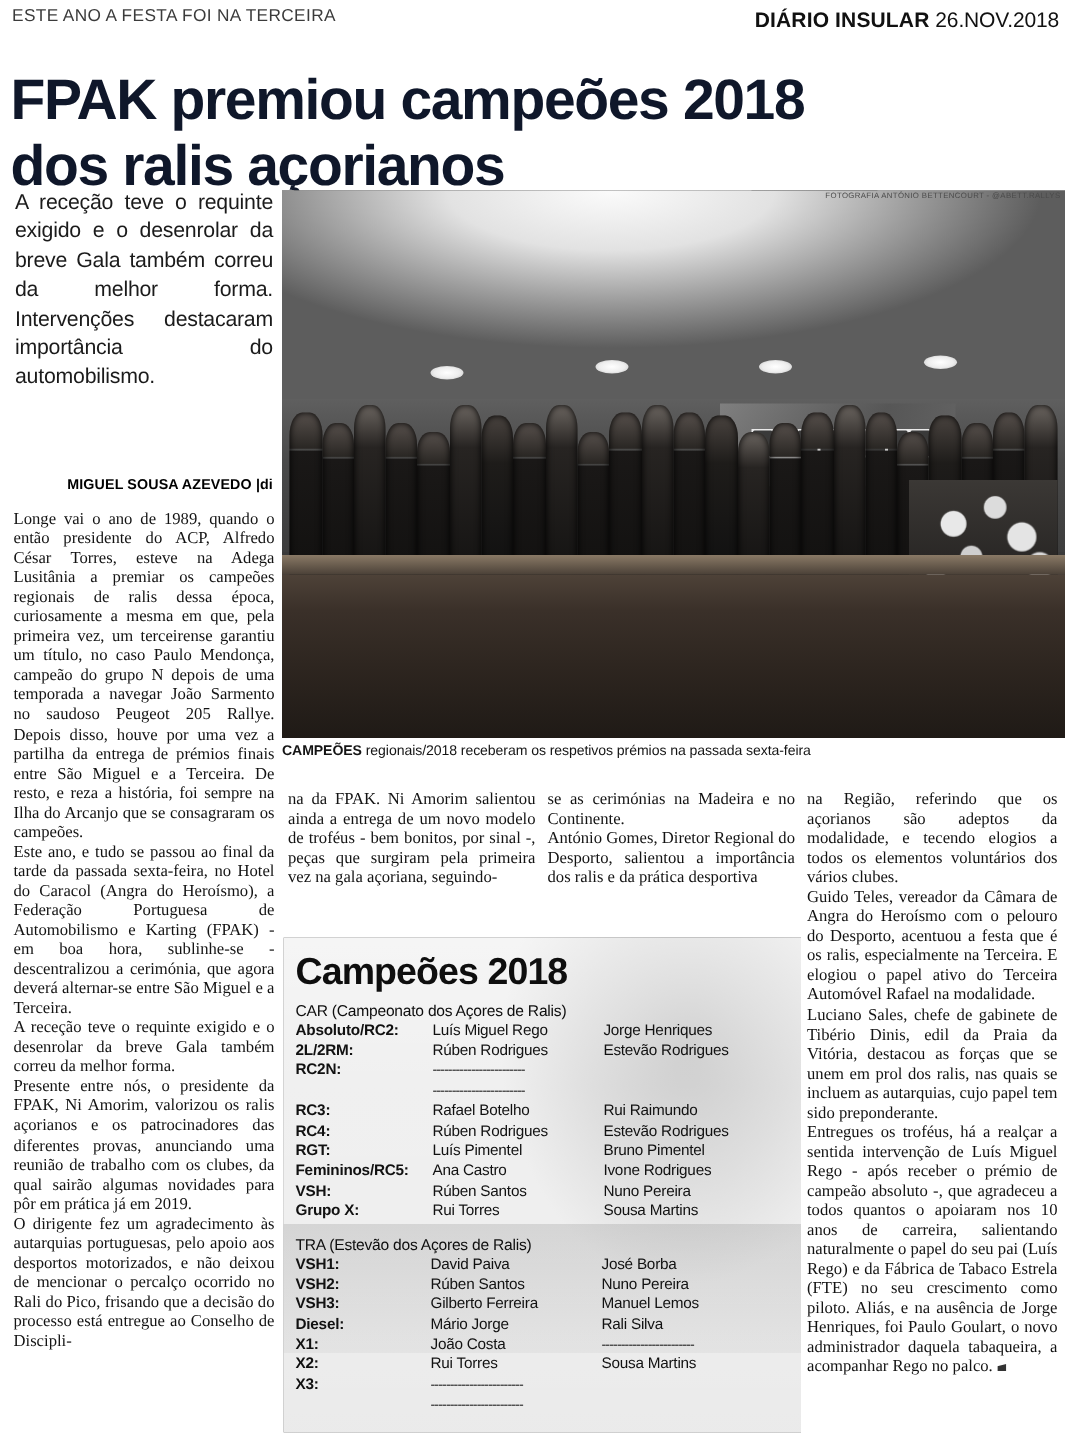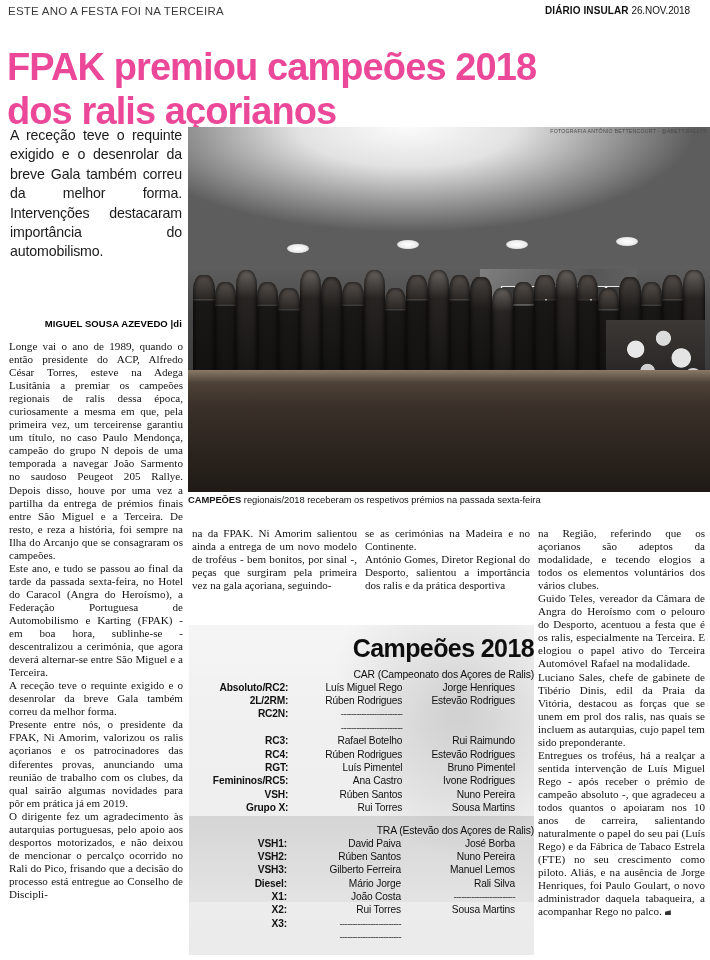--- a/index.html
+++ b/index.html
@@ -13,38 +13,38 @@
   #page {
     position: relative;
     width: 710px; height: 960px;
     background: #fff;
     padding: 0;
   }
 
   
   .masthead {
     position: absolute;
-    top: 4px; left: 8px; right: 20px;
+    top: 4px; left: 8px; right: 4px;
     height: 18px;
   }
   .kicker {
     position: absolute;
     left: 0; top: 1px;
     font-family: "Liberation Sans", sans-serif;
     font-size: 11.5px;
     font-weight: 400;
     letter-spacing: 0.25px;
     color: #3b3b3b;
     text-transform: uppercase;
   }
   .masthead-right {
     position: absolute;
     right: 0; top: 1px;
     font-family: "Liberation Sans", sans-serif;
-    font-size: 10px;
+    font-size: 14px;
     color: #111;
     white-space: nowrap;
   }
   .masthead-right .paper {
     font-weight: bold;
     letter-spacing: 0.1px;
   }
   .masthead-right .date {
     font-weight: 400;
     letter-spacing: -0.1px;
@@ -53,21 +53,21 @@
   
   .headline {
     position: absolute;
     left: 7px; top: 20px;
     width: 560px;
     font-family: "Liberation Sans", sans-serif;
     font-weight: bold;
     font-size: 38px;
     line-height: 44px;
     letter-spacing: -0.9px;
-    color: #ec4899;
+    color: #0f172a;
   }
   .headline .l2 { display: block; }
 
   
   .lead {
     position: absolute;
     left: 10px; top: 126px;
     width: 172px;
     font-family: "Liberation Sans", sans-serif;
     font-size: 14.2px;
@@ -232,21 +232,20 @@
   }
   .champ-band {
     position: absolute; left: 0; top: 58%; width: 100%; height: 26%;
     background: linear-gradient(180deg, rgba(120,120,120,.22), rgba(150,150,150,.10));
   }
   .champ-inner {
     position: absolute; inset: 0;
     padding: 8px 0 0 8px;
     font-family: "Liberation Sans", sans-serif;
     color: #111;
-    text-align: right;
   }
   .champ-title {
     font-family: "Liberation Sans", sans-serif;
     font-weight: bold;
     font-size: 25px;
     letter-spacing: -0.6px;
     line-height: 30px;
     color: #0e0e0e;
     margin-bottom: 6px;
   }

